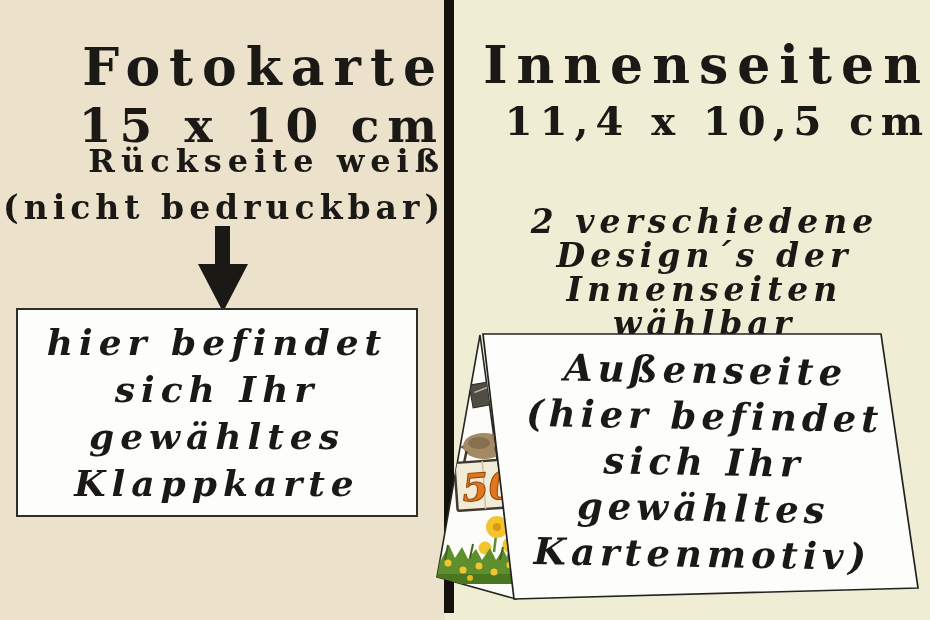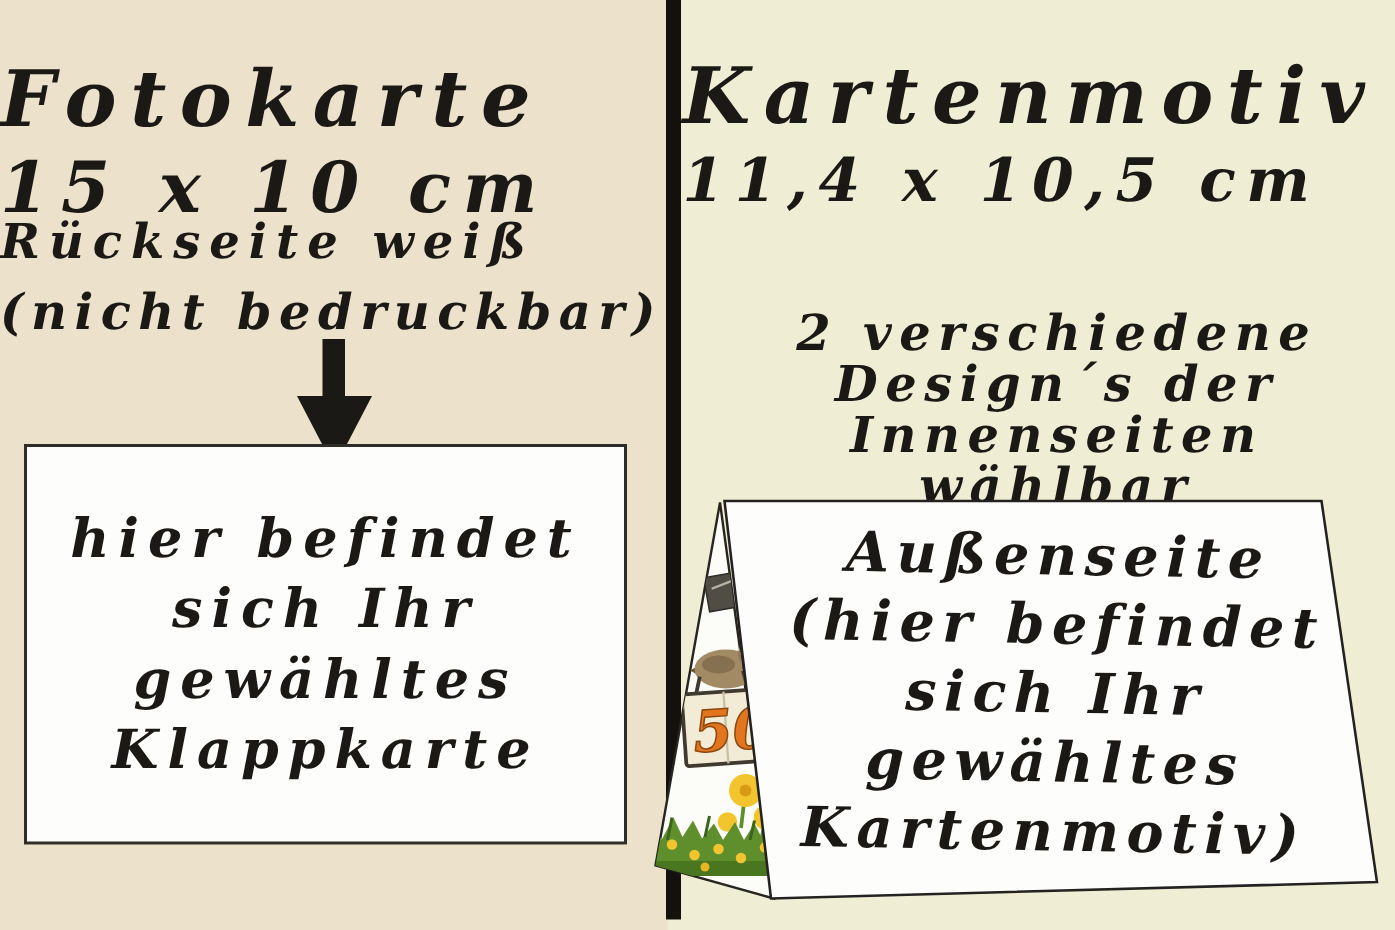--- a/index.html
+++ b/index.html
@@ -17,41 +17,41 @@
   body{margin:0;background:#888;font-family:"DejaVu Serif",serif}
   .stage{
     position:relative;width:930px;height:620px;overflow:hidden;
     background:var(--right-bg);color:var(--ink);
   }
   .panel{position:absolute;top:0;height:620px}
   .panel-left{left:0;width:445px;background:var(--left-bg)}
   .panel-right{left:455px;width:475px;background:var(--right-bg)}
   .divider{position:absolute;left:444px;top:0;width:10px;height:613px;background:var(--divider)}
 
-  .cline{position:absolute;left:0;width:100%;text-align:left;
-         font-style:italic;font-weight:bold;white-space:nowrap;line-height:1.05}
+  .cline{position:absolute;left:0;width:100%;text-align:right;
+         font-weight:bold;white-space:nowrap;line-height:1.05}
   .title{font-size:52px;letter-spacing:9px}
   .panel-left  .title{top:40px}
   .panel-right .title{top:38px}
   .size-line{font-size:47px;letter-spacing:8px}
   .panel-left  .size-line{top:101px}
   .panel-right .size-line{top:100px;font-size:40px;letter-spacing:7px}
   .back-line{top:145px;font-size:32px;letter-spacing:6px}
   .note-line{top:191px;font-size:33px;letter-spacing:5px}
   .panel-right .note-line{top:149px;font-size:26px;letter-spacing:4px;font-weight:bold}
   .design-block{position:absolute;top:205px;left:12px;width:100%;text-align:center;
                 font-style:italic;font-weight:bold;font-size:33px;line-height:34px;letter-spacing:5px}
 
   .arrow{position:absolute;left:0;top:226px;width:100%;
          display:flex;flex-direction:column;align-items:center}
   .arrow-stem{width:15px;height:38px;background:var(--ink)}
   .arrow-head{width:0;height:0;border-left:25px solid transparent;
               border-right:25px solid transparent;border-top:48px solid var(--ink)}
 
-  .motif-box{position:absolute;left:16px;top:296px;width:402px;height:267px;
+  .motif-box{position:absolute;left:16px;top:308px;width:402px;height:209px;
              background:var(--card-white);border:2px solid var(--box-border);
              display:flex;flex-direction:column;justify-content:center;align-items:center}
   .box-line{font-style:italic;font-weight:bold;font-size:36px;line-height:47px;
             letter-spacing:6px;white-space:nowrap}
 
   .card-svg{position:absolute;left:0;top:0;pointer-events:none}
 
   .card-text{position:absolute;left:508px;top:347px;width:392px;
              transform:rotate(1deg);text-align:center;
              font-style:italic;font-weight:bold;font-size:37px;line-height:46px;
@@ -77,21 +77,21 @@
       <div class="box-line">hier befindet</div>
       <div class="box-line">sich Ihr</div>
       <div class="box-line">gewähltes</div>
       <div class="box-line">Klappkarte</div>
     </div>
   </section>
 
   <div class="divider"></div>
 
   <section class="panel panel-right">
-    <h1 class="cline title">Kartenmotiv</h1>
+    <h1 class="cline title">Innenseiten</h1>
     <div class="cline size-line">11,4 x 10,5 cm</div>
     <div class="design-block">
       <div>2 verschiedene</div>
       <div>Design´s der</div>
       <div>Innenseiten wählbar</div>
     </div>
   </section>
 
   <svg class="card-svg" width="930" height="620" viewBox="0 0 930 620">
     <defs>

